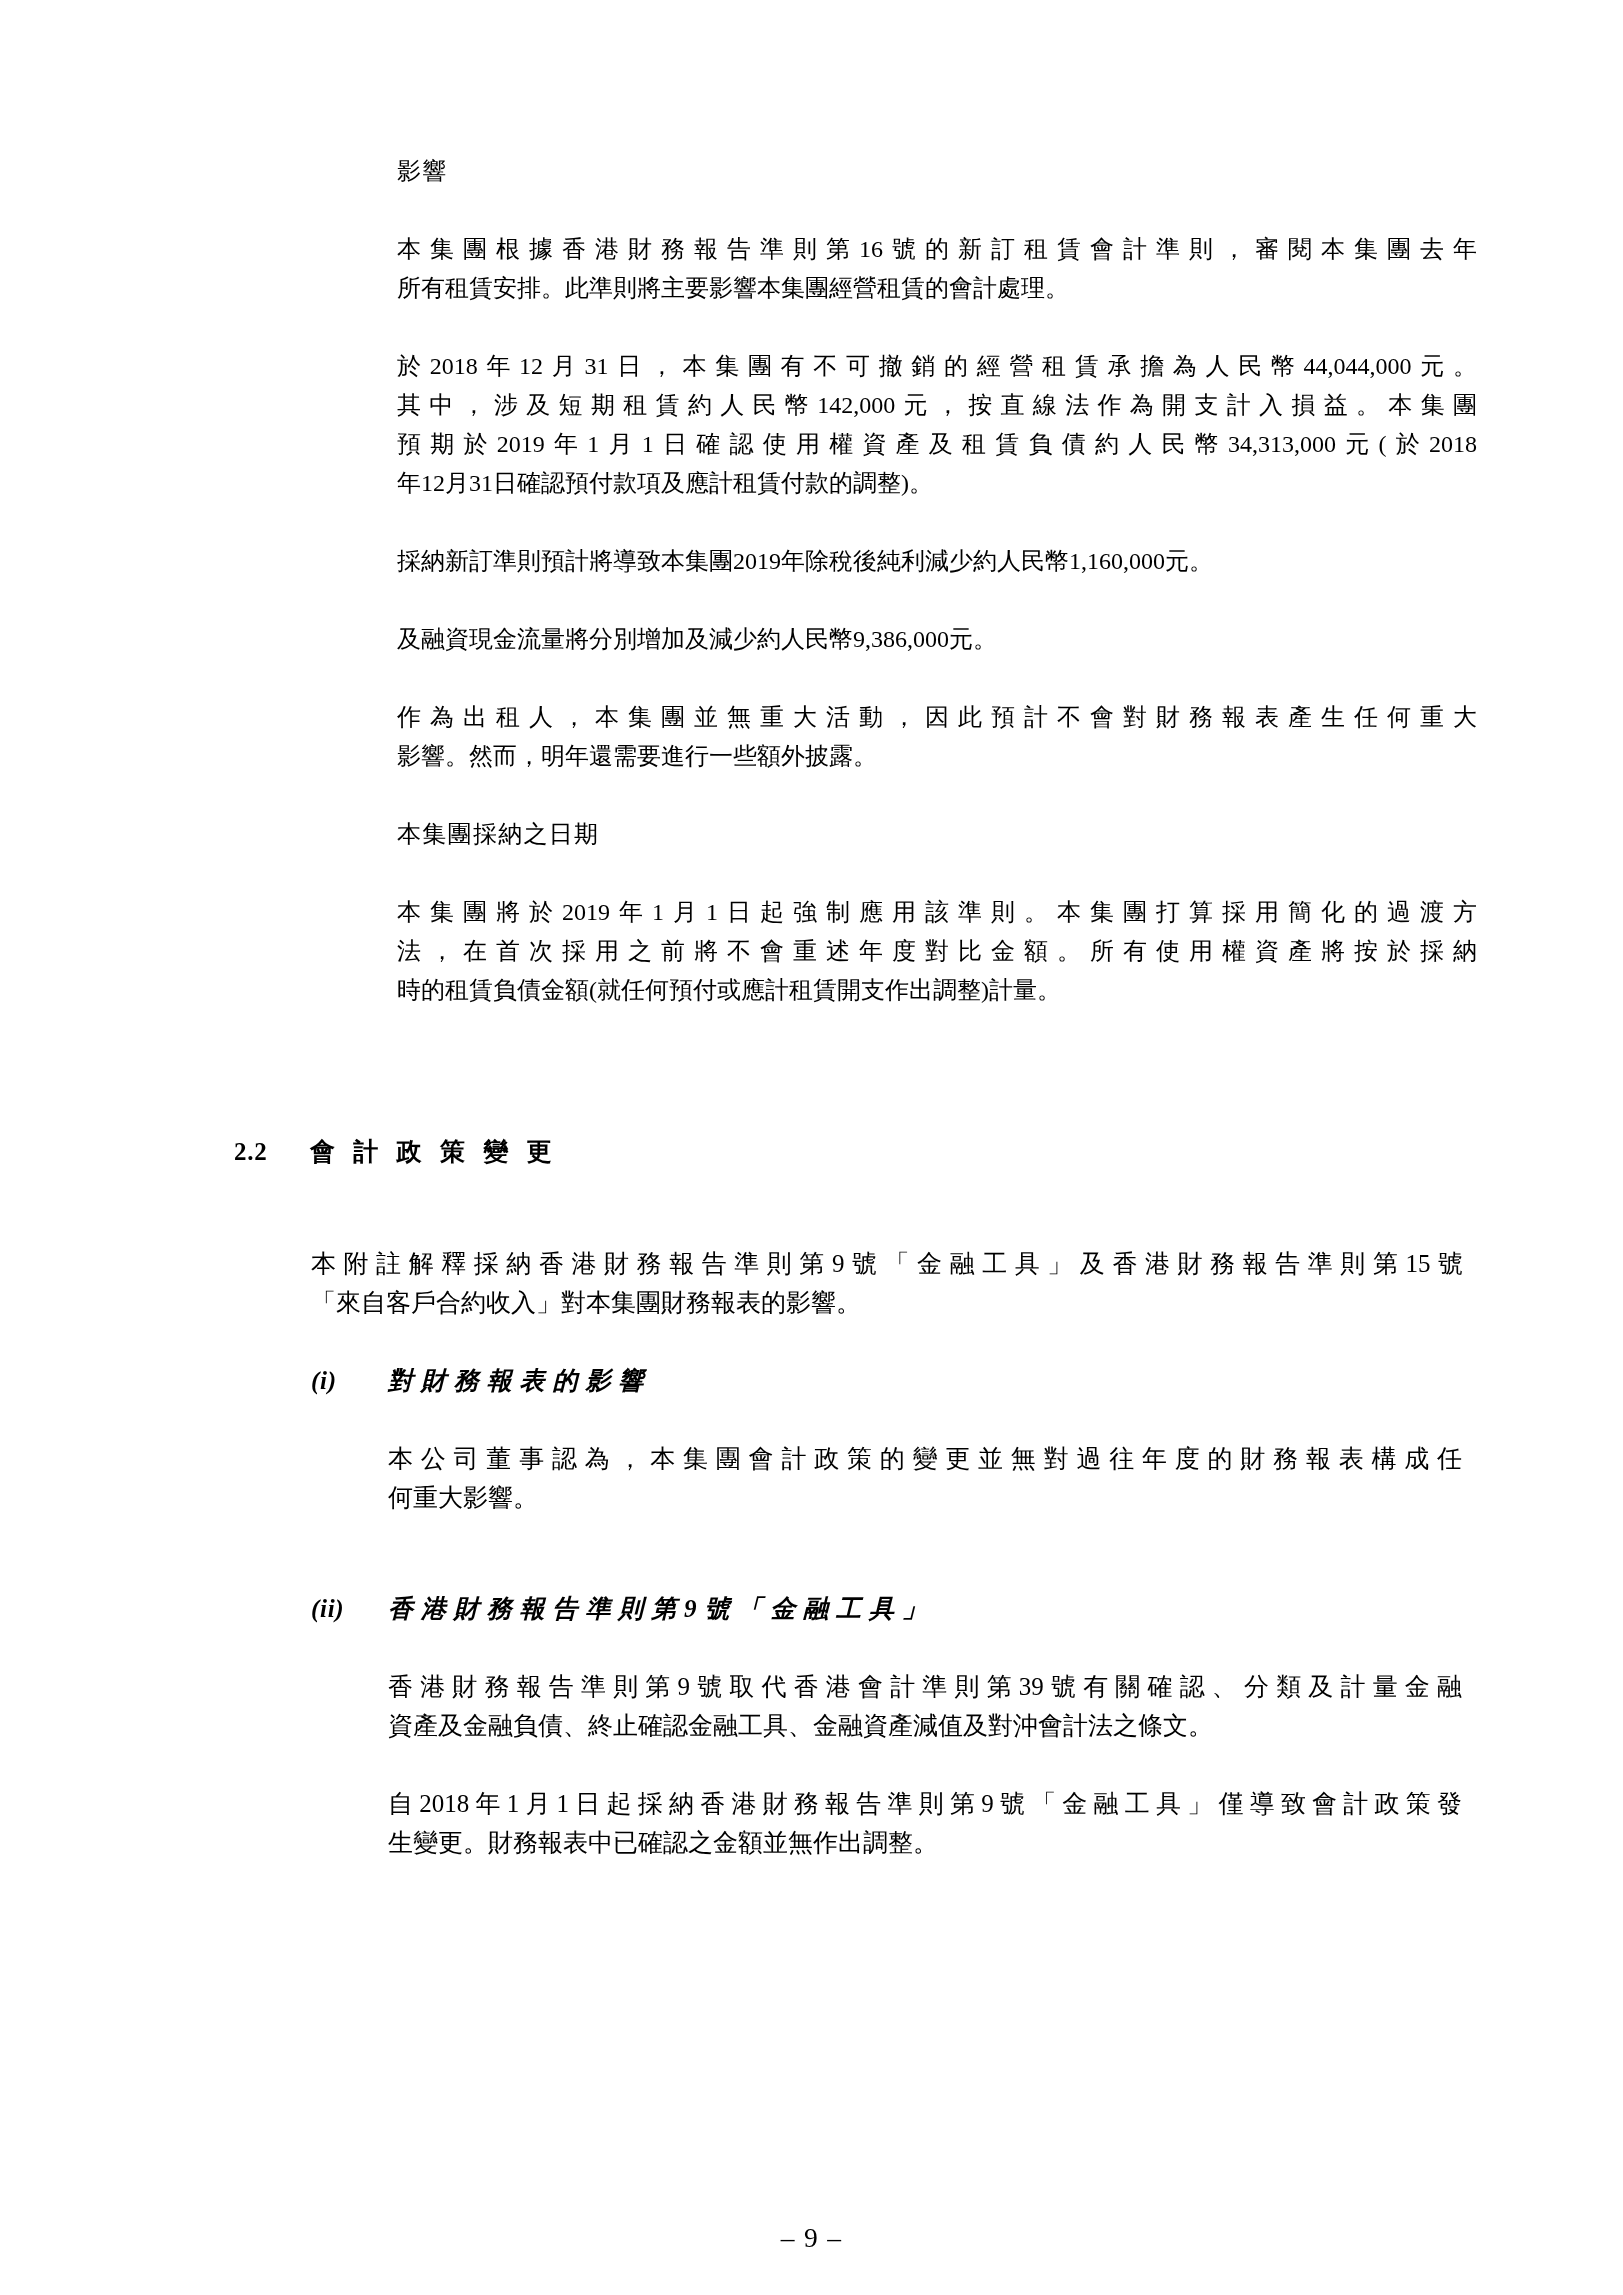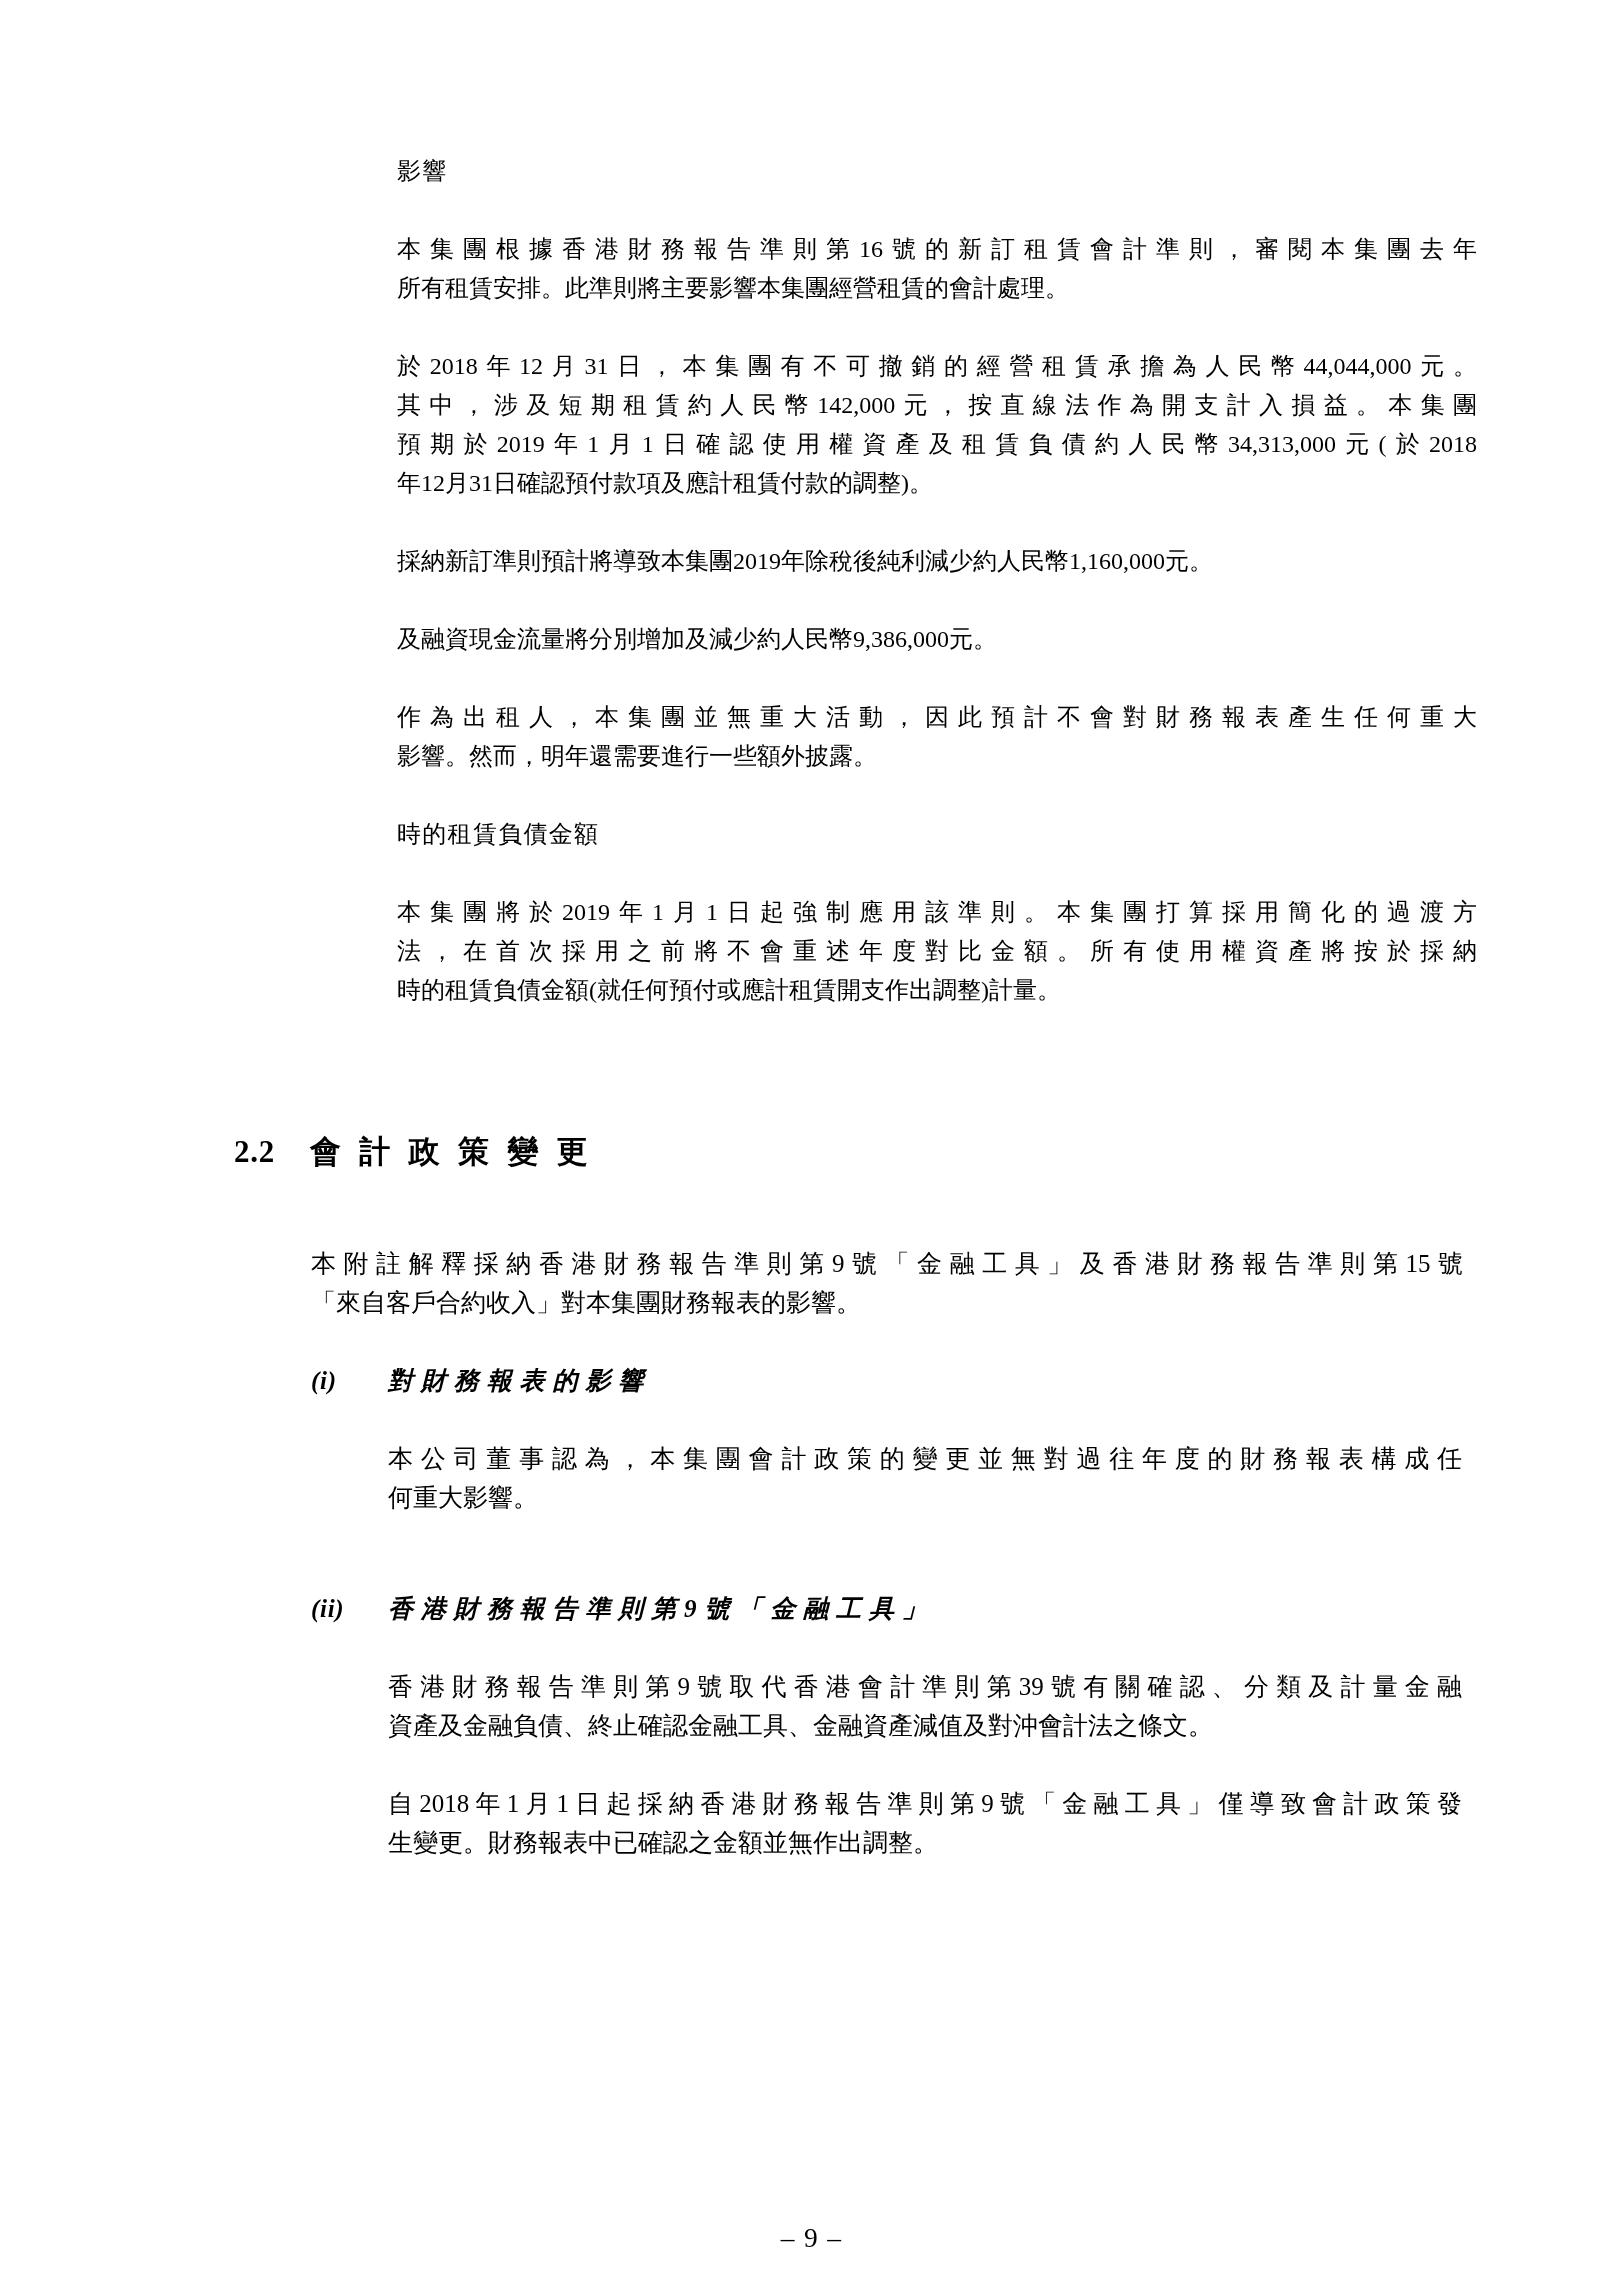--- a/index.html
+++ b/index.html
@@ -46,21 +46,21 @@
     margin:0 0 39px 0;
     text-align:left;
   }
 
   
   .sec-heading-row{
     position:absolute;
     left:234px;
     top:1132px;
     height:39px;line-height:39px;
-    font-size:31px;
+    font-size:25px;
     font-weight:bold;
     white-space:nowrap;
   }
   .sec-num{
     display:inline-block;
     width:76px;
     letter-spacing:0.7px;
   }
   .sec-title{
     display:inline-block;
@@ -138,21 +138,21 @@
 
     <div class="para">
       <span class="ln ll">及融資現金流量將分別增加及減少約人民幣9,386,000元。</span>
     </div>
 
     <div class="para">
       <span class="ln jl">作為出租人，本集團並無重大活動，因此預計不會對財務報表產生任何重大</span>
       <span class="ln ll">影響。然而，明年還需要進行一些額外披露。</span>
     </div>
 
-    <div class="cont-heading">時的租賃負債金額</div>
+    <div class="cont-heading">本集團採納之日期</div>
 
     <div class="para">
       <span class="ln jl">本集團將於2019年1月1日起強制應用該準則。本集團打算採用簡化的過渡方</span>
       <span class="ln jl">法，在首次採用之前將不會重述年度對比金額。所有使用權資產將按於採納</span>
       <span class="ln ll">時的租賃負債金額(就任何預付或應計租賃開支作出調整)計量。</span>
     </div>
   </div>
 
   <div class="sec-heading-row">
     <span class="sec-num">2.2</span><span class="sec-title">會計政策變更</span>

